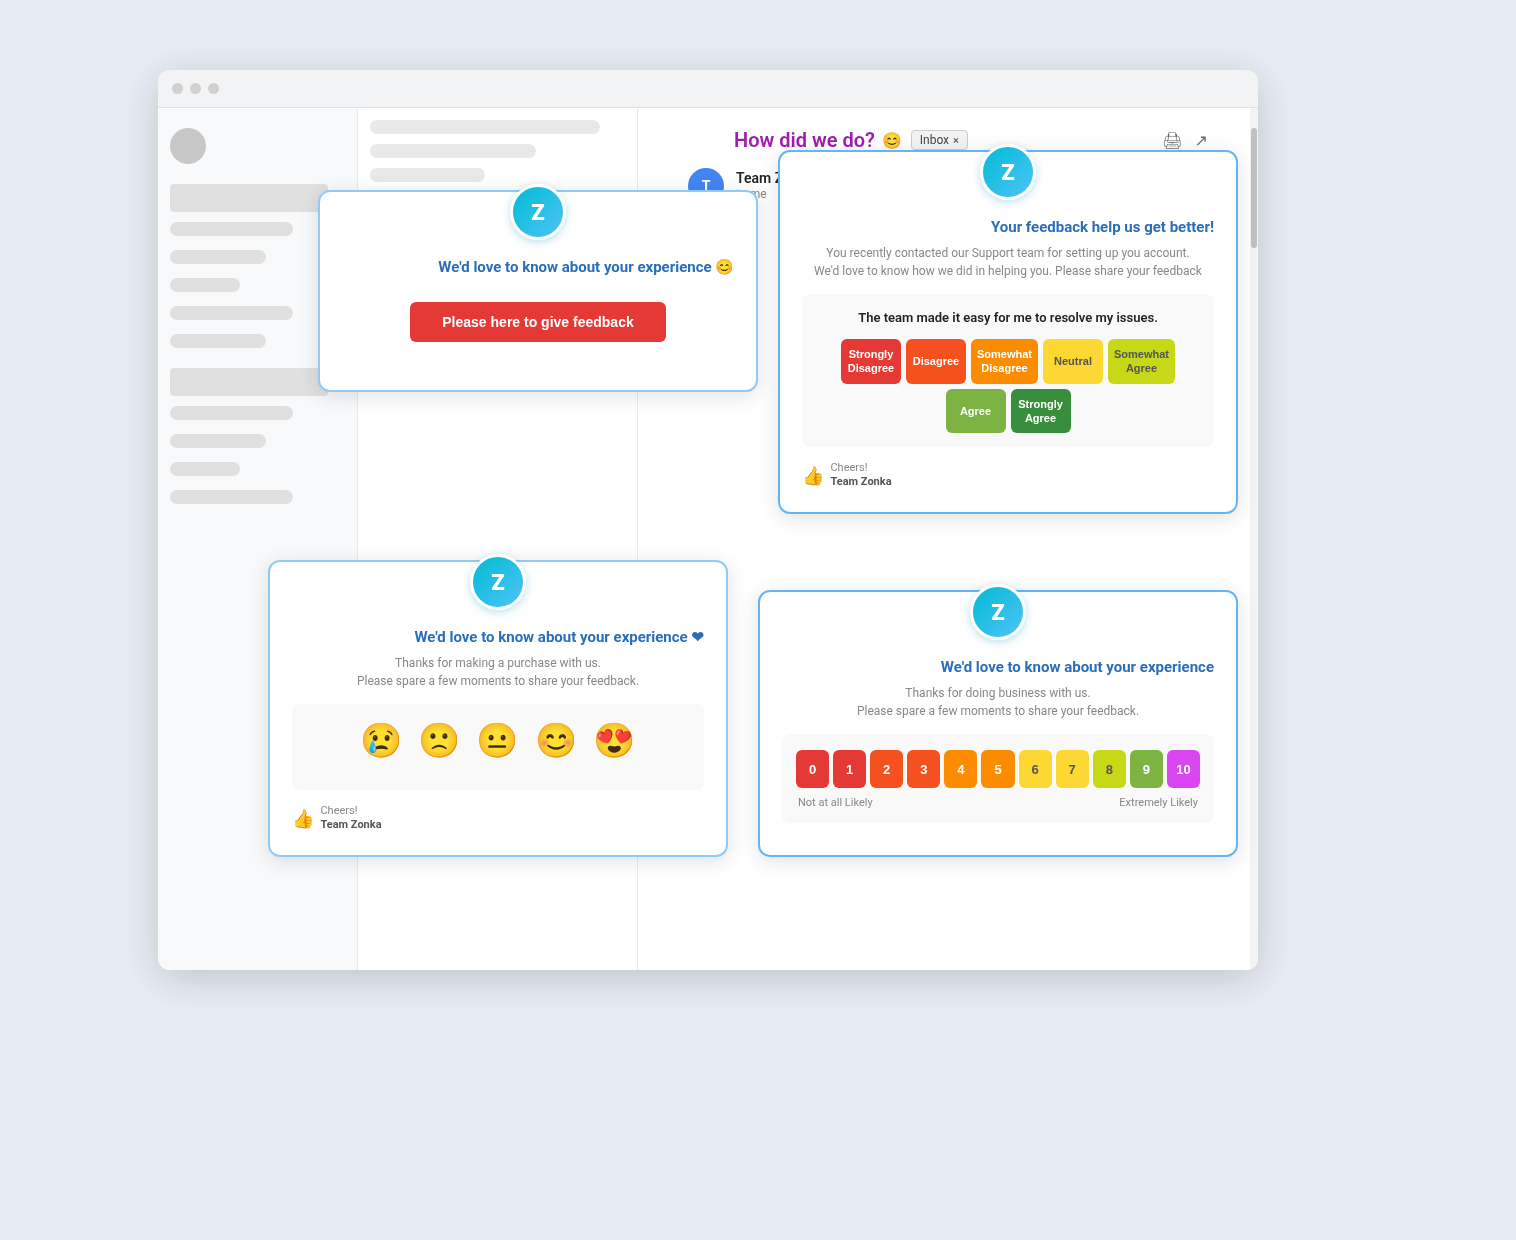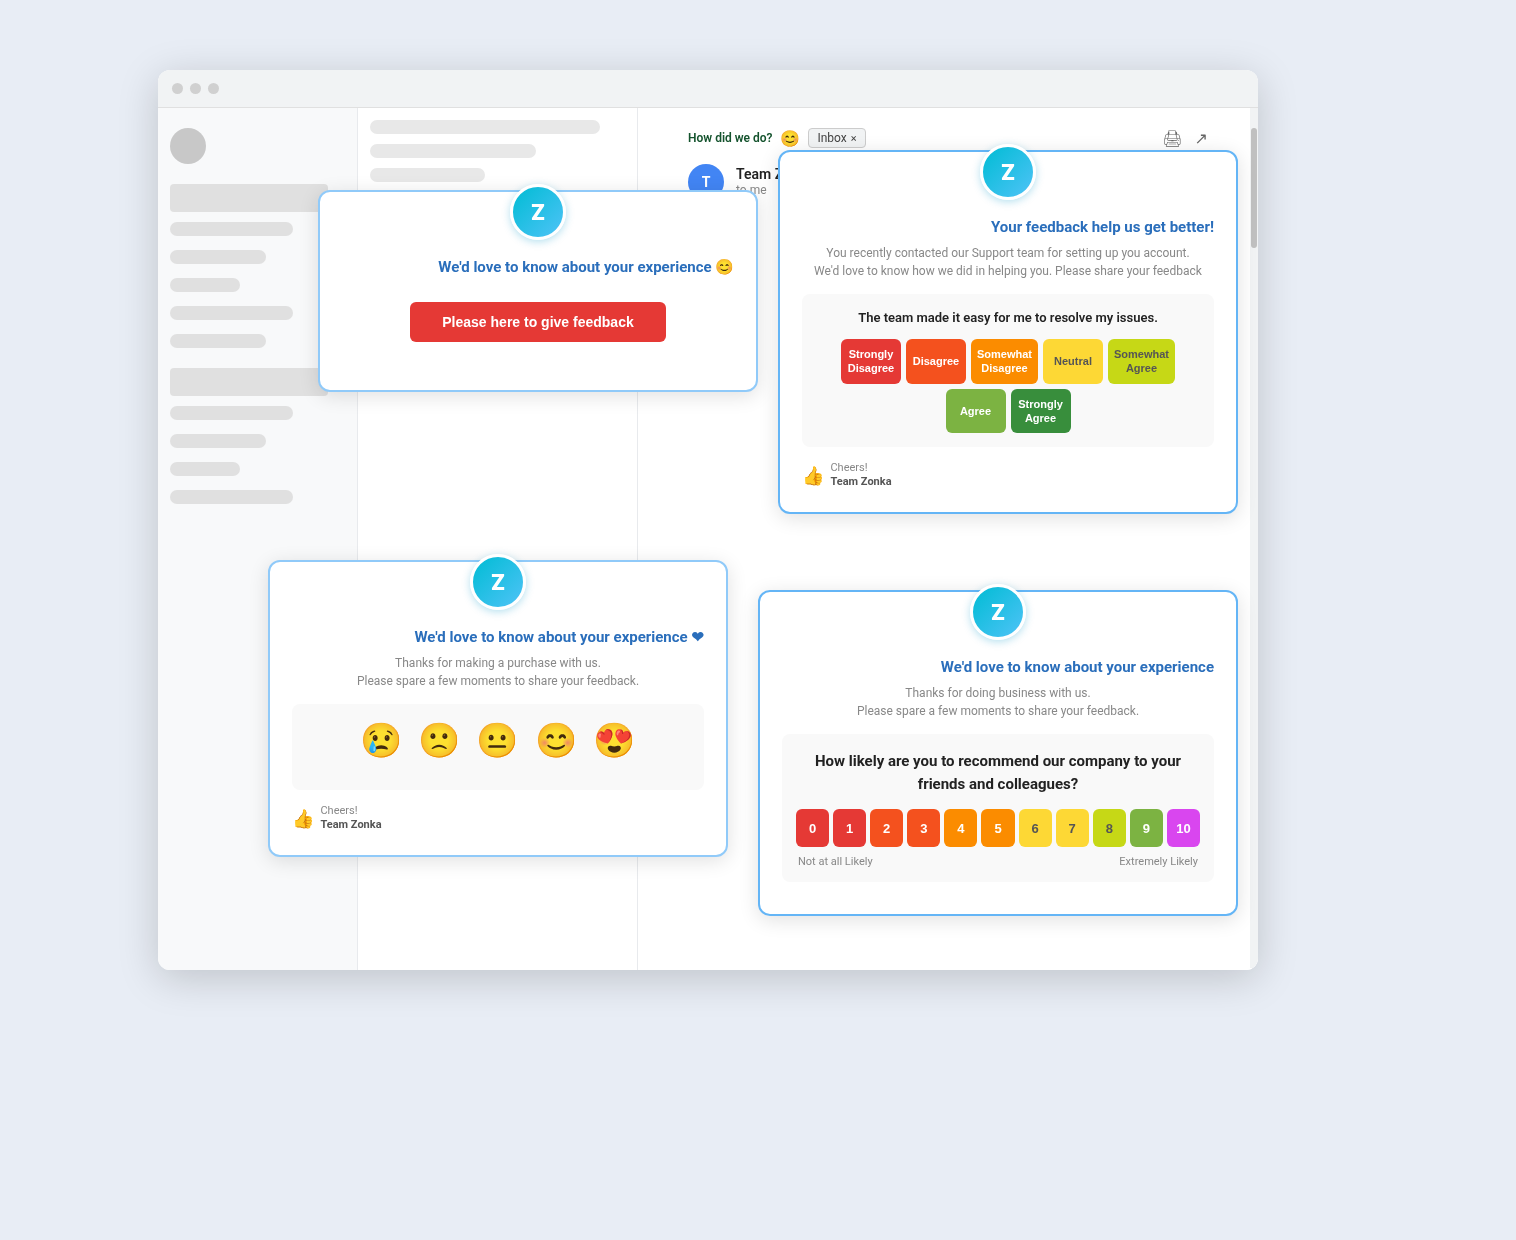--- a/index.html
+++ b/index.html
@@ -59,23 +59,24 @@
       background: #c0c0c0;
     }
     .gmail-subject-line {
       display: flex;
       align-items: center;
       gap: 8px;
       margin-bottom: 16px;
       padding: 0 20px;
     }
     .gmail-subject {
-      font-size: 12px;
+      font-size: 20px;
       font-weight: 600;
-      color: #14532d;
+      color: #a21caf;
+      margin-left: 46px;
     }
     .gmail-badge {
       background: #f1f3f4;
       border: 1px solid #ccc;
       border-radius: 4px;
       padding: 2px 8px;
       font-size: 12px;
       color: #444;
       display: flex;
       align-items: center;
@@ -560,21 +561,20 @@
       <div class="z-logo">
         <span>Z</span>
       </div>
     </div>
     <div class="card-title">We'd love to know about your experience</div>
     <div class="card-subtitle">
       <span>Thanks for doing business with us.</span><br>
       <span>Please spare a few moments to share your feedback.</span>
     </div>
     <div style="background:#f9f9f9; border-radius:8px; padding:16px 14px 14px; margin-bottom:10px;">
-      <div class="nps-question">How likely are you to recommend our company to your friends and colleagues?</div>
       <div class="nps-buttons">
         <button class="nps-btn r0">0</button>
         <button class="nps-btn r1">1</button>
         <button class="nps-btn r2">2</button>
         <button class="nps-btn r3">3</button>
         <button class="nps-btn r4">4</button>
         <button class="nps-btn r5">5</button>
         <button class="nps-btn r6">6</button>
         <button class="nps-btn r7">7</button>
         <button class="nps-btn r8">8</button>

